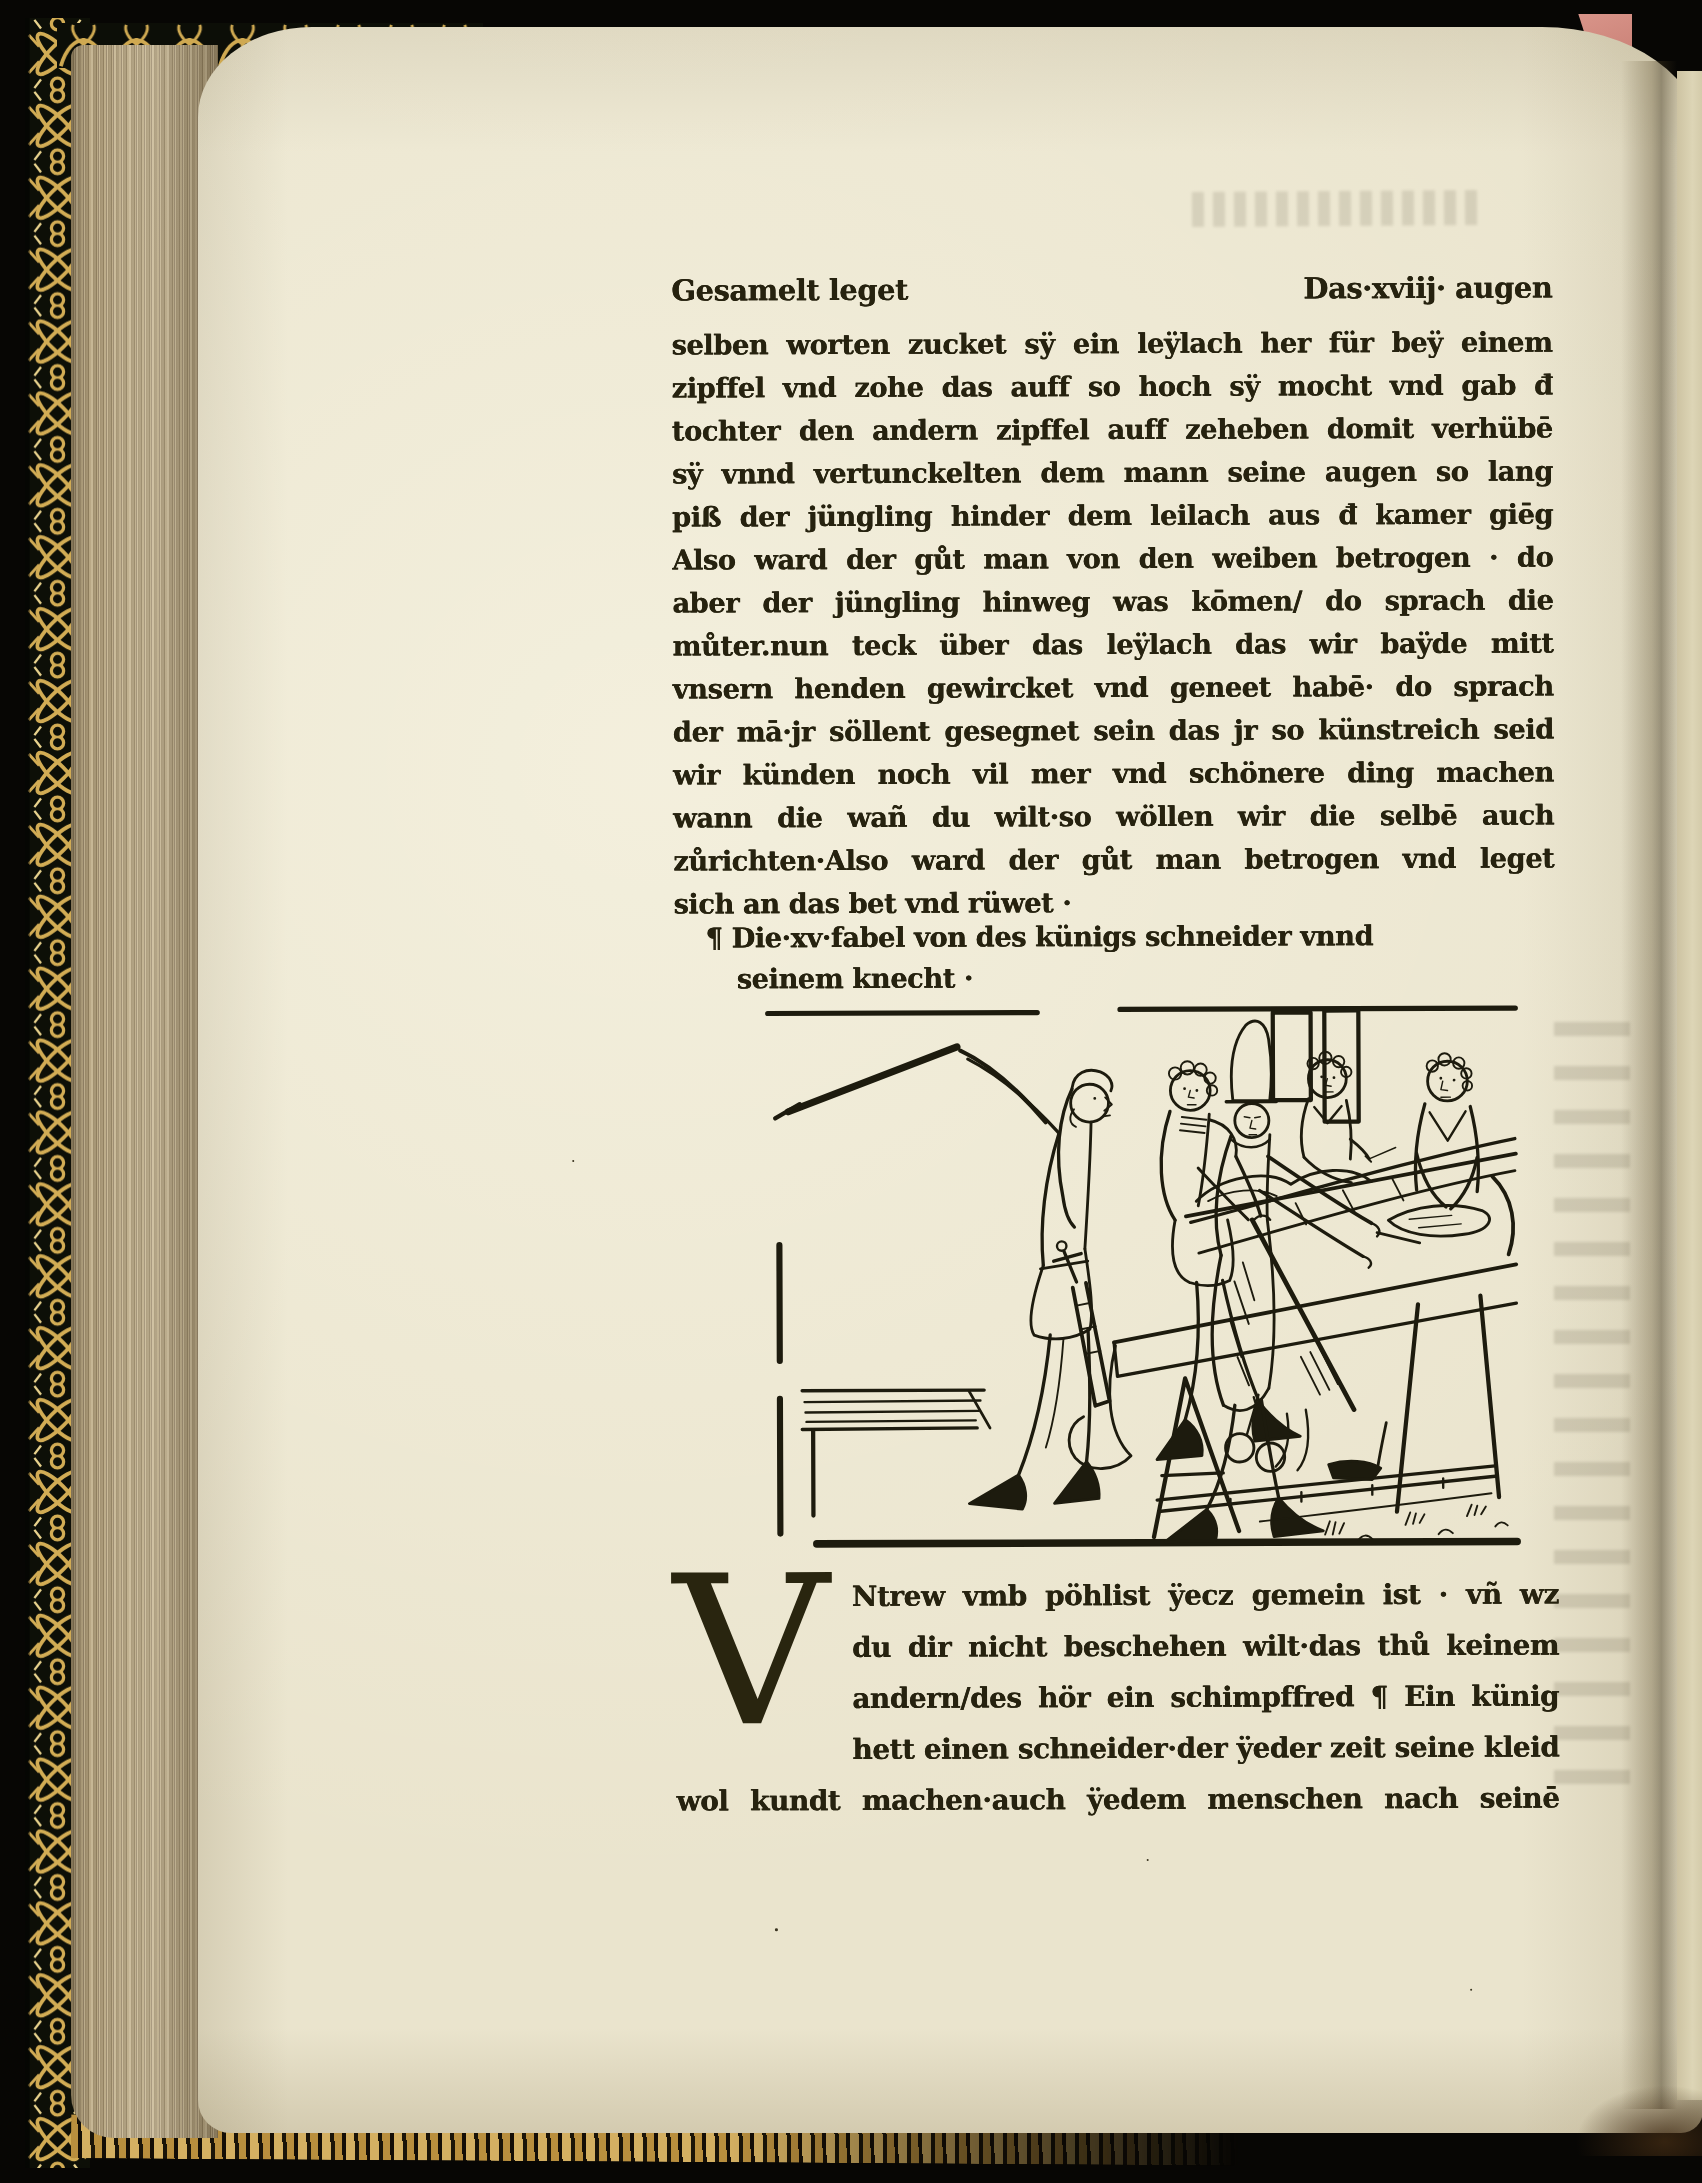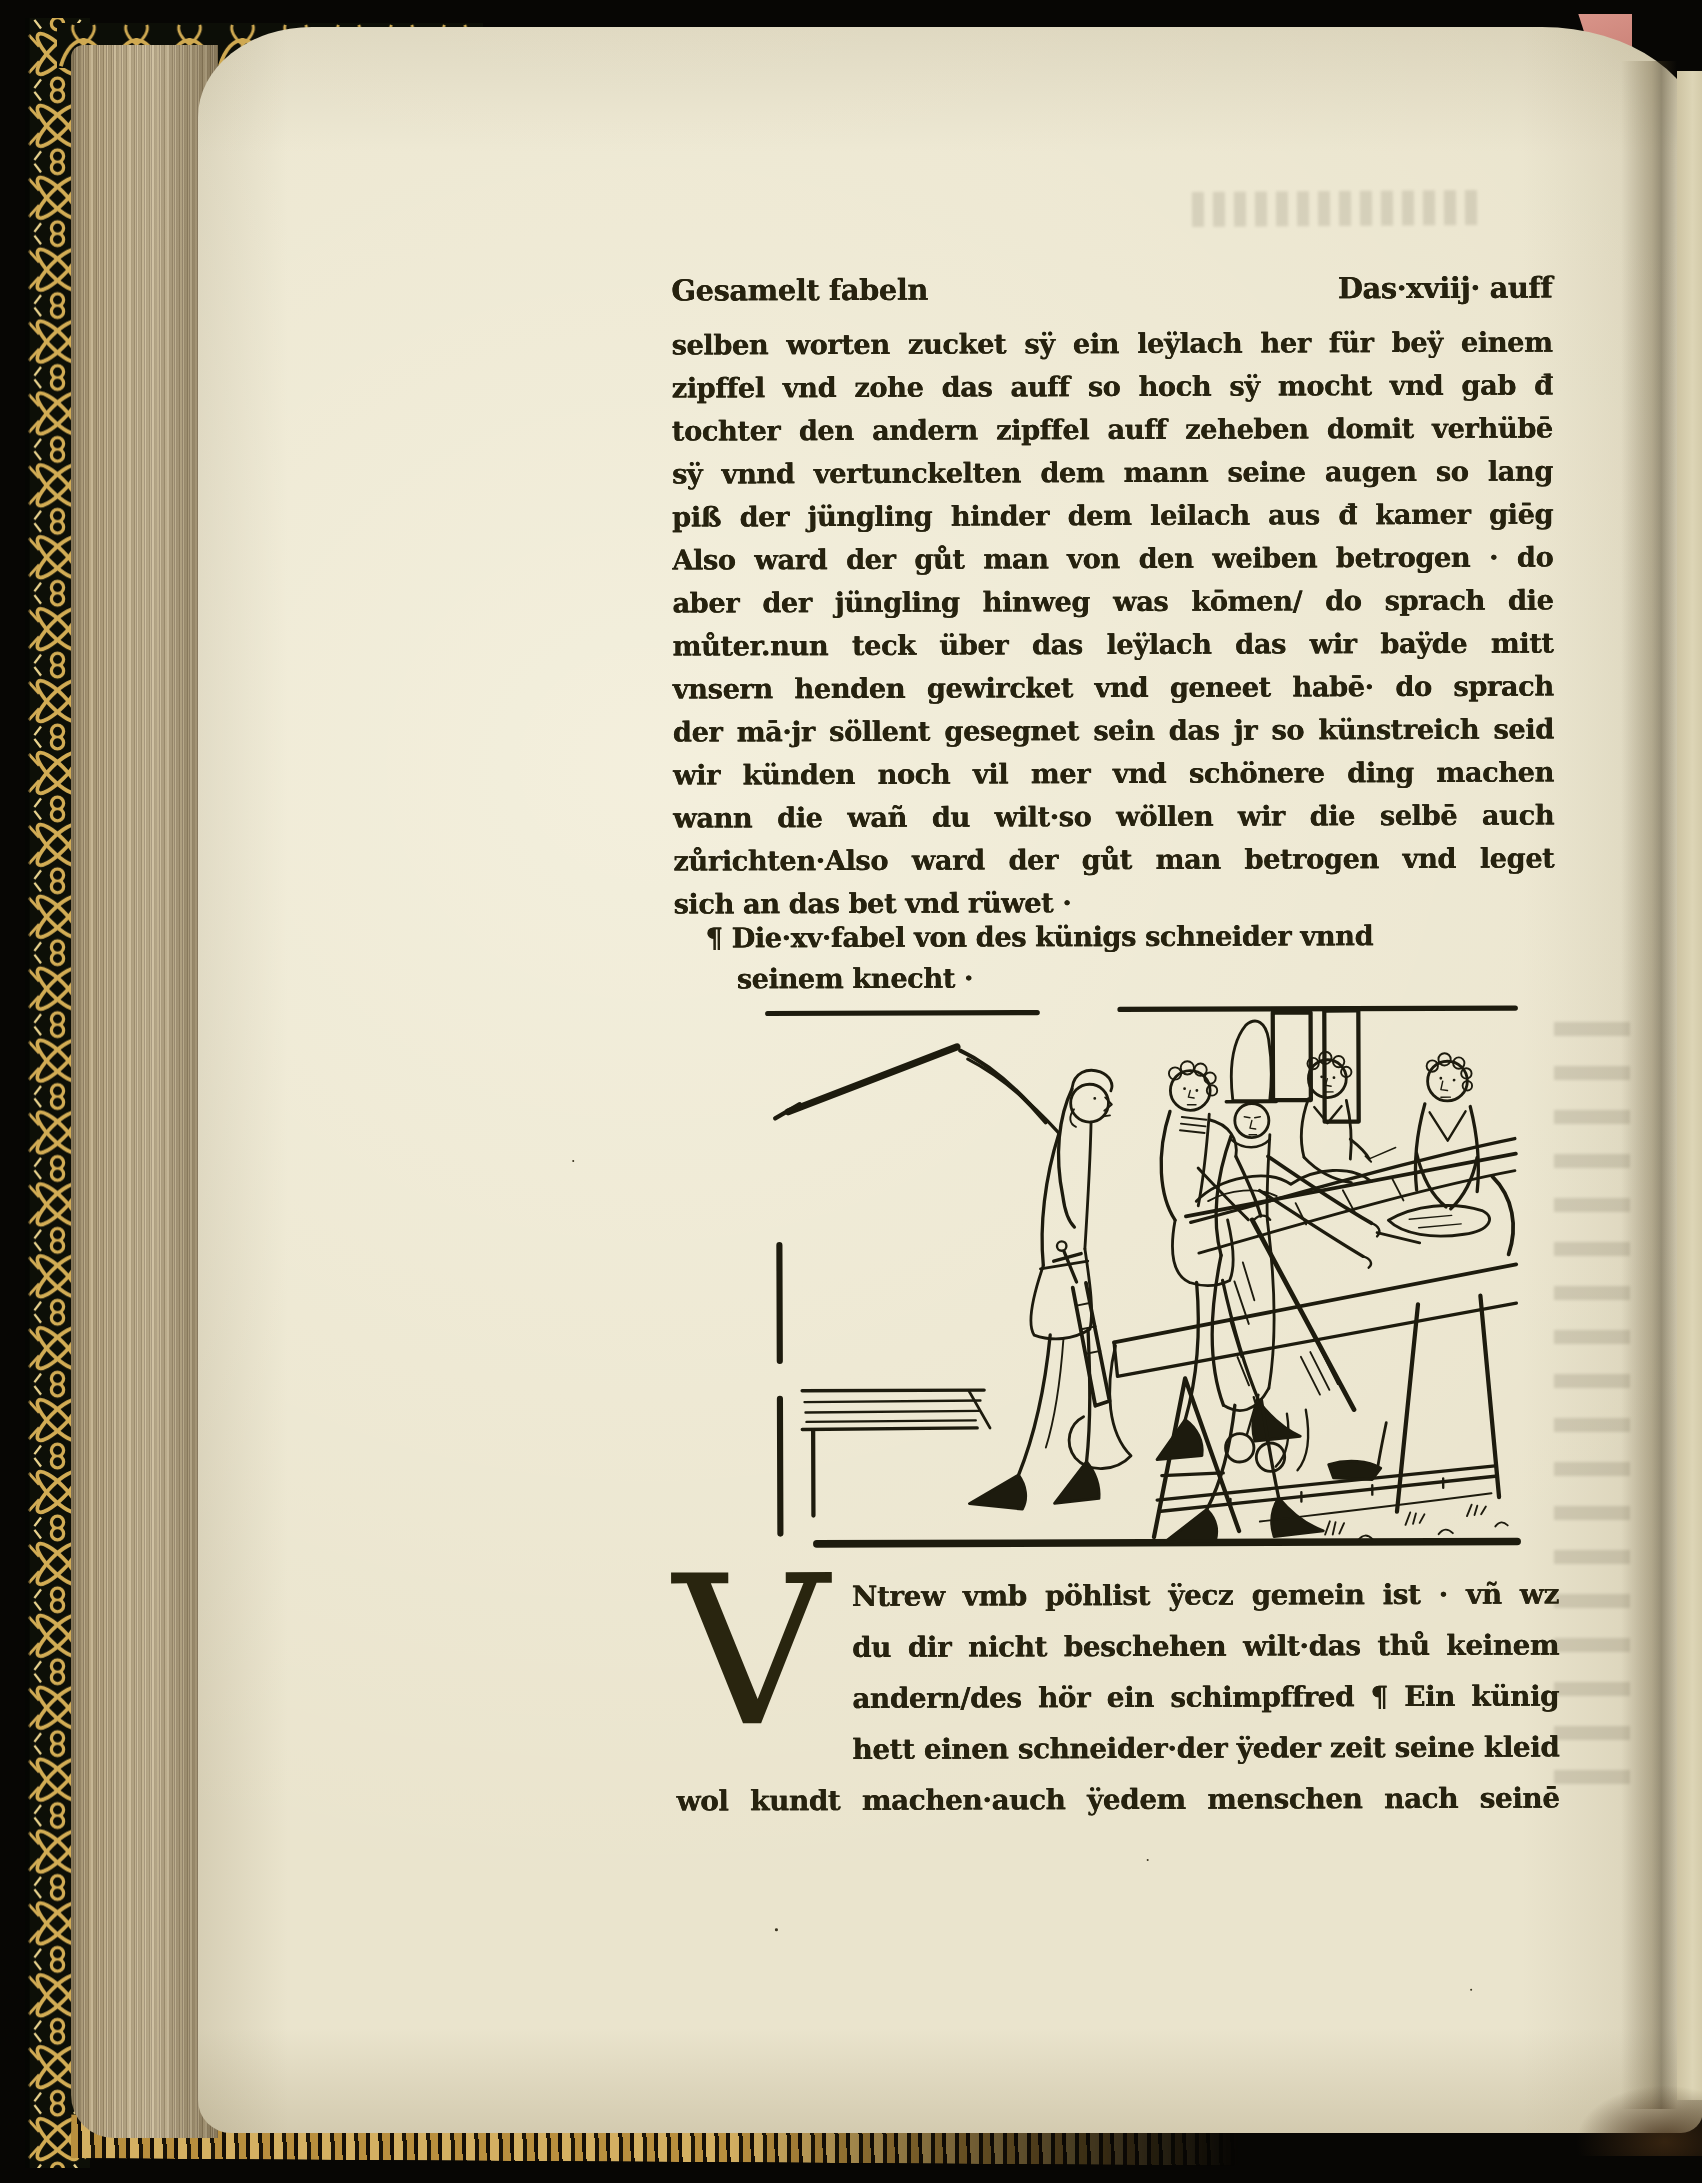--- a/index.html
+++ b/index.html
@@ -107,22 +107,22 @@
 <div id="crease" class="abs"></div>
 <div id="next-page-sliver" class="abs"></div>
 <div id="corner-smudge" class="abs"></div>
 
 <div id="bleed-col" class="abs bleed"></div>
 <div id="bleed-top" class="abs bleed"></div>
 
 <div id="print" class="abs">
 
   <div id="header" class="abs tl">
-    <span>Gesamelt fabeln</span>
-    <span>Das·xviij· auff</span>
+    <span>Gesamelt leget</span>
+    <span>Das·xviij· augen</span>
   </div>
 
   <div id="para1" class="abs">
     <div class="tl j">selben worten zucket sÿ ein leÿlach her für beÿ einem</div>
     <div class="tl j">zipffel vnd zohe das auff so hoch sÿ mocht vnd gab đ</div>
     <div class="tl j">tochter den andern zipffel auff zeheben domit verhübē</div>
     <div class="tl j">sÿ vnnd vertunckelten dem mann seine augen so lang</div>
     <div class="tl j">piß der jüngling hinder dem leilach aus đ kamer giēg</div>
     <div class="tl j">Also ward der gůt man von den weiben betrogen · do</div>
     <div class="tl j">aber der jüngling hinweg was kōmen/ do sprach die</div>

